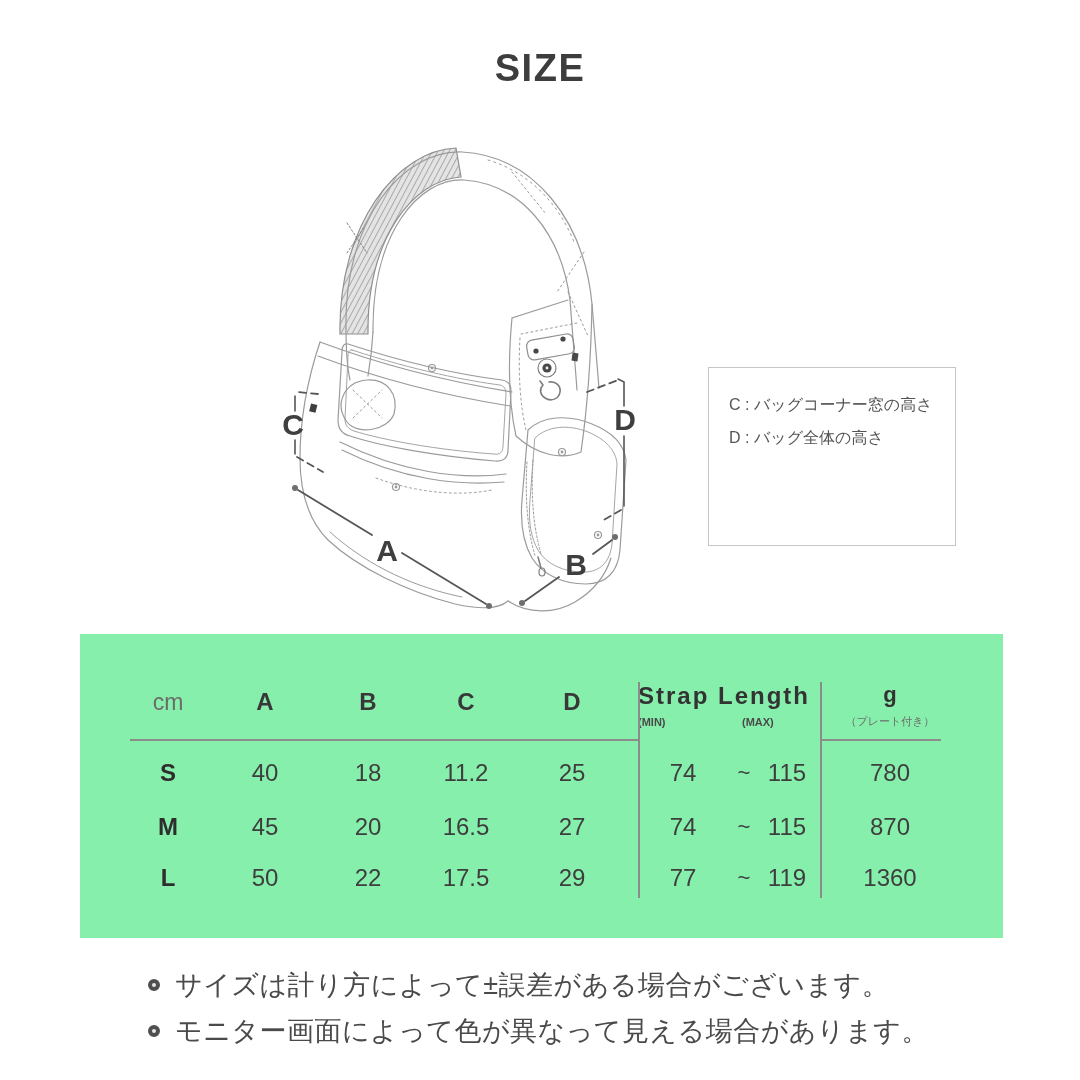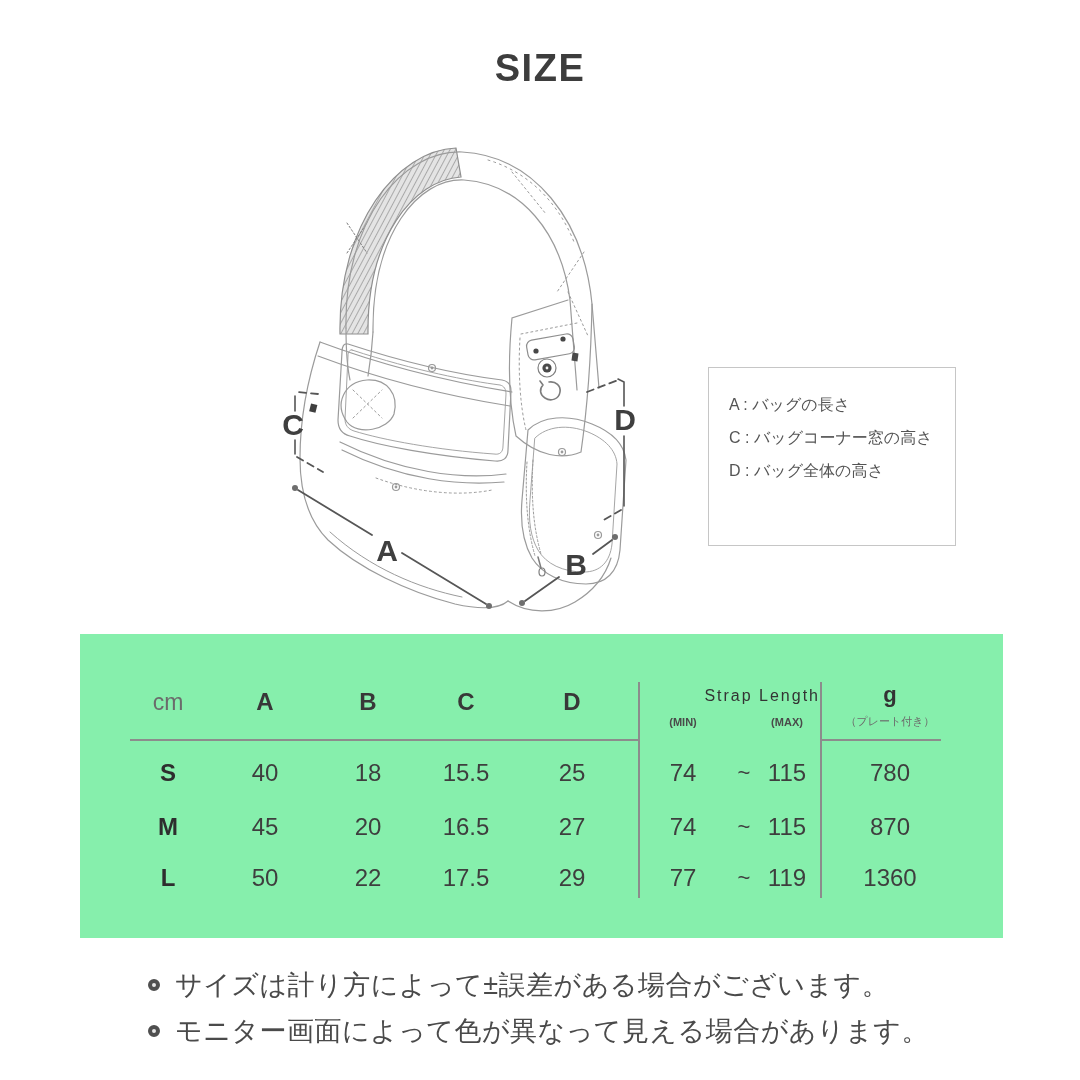--- a/index.html
+++ b/index.html
@@ -21,23 +21,23 @@
     padding:21px 8px 0 20px;
   }
   .legend-line{font-size:16px;line-height:31px;color:#545454;white-space:nowrap;}
   .legend-note{font-size:12px;color:#777;margin-left:3px;}
   
   .panel{position:absolute;left:80px;top:634px;width:923px;height:304px;background:#86efac;}
   .cell{position:absolute;text-align:center;font-size:24px;line-height:30px;color:#3e3e3e;}
   .hdr{font-weight:700;color:#383838;}
   .unit{color:#6b6b6b;font-weight:400;font-size:23px;}
   .size-cell{font-weight:700;color:#2e2e2e;}
-  .strap-hdr{position:absolute;left:558px;width:182px;top:50px;text-align:right;
-    font-size:16px;line-height:24px;font-weight:400;letter-spacing:2px;color:#333;}
-  .mm{position:absolute;width:90px;top:81px;text-align:center;
+  .strap-hdr{position:absolute;left:558px;width:182px;top:50px;text-align:left;
+    font-size:24px;line-height:24px;font-weight:700;letter-spacing:2px;color:#333;}
+  .mm{position:absolute;width:90px;top:81px;
     font-size:11px;line-height:14px;font-weight:700;color:#4a4a4a;}
   .g-hdr{position:absolute;left:760px;width:100px;top:48px;text-align:center;
     font-size:22px;line-height:26px;font-weight:700;color:#333;}
   .g-note{position:absolute;left:748px;width:124px;top:80px;text-align:center;
     font-size:11px;line-height:14px;color:#6b6b6b;}
   .tilde{font-size:22px;}
   .c-size{left:40px;width:96px}
   .c-a{left:135px;width:100px}
   .c-b{left:238px;width:100px}
   .c-c{left:336px;width:100px}
@@ -156,21 +156,20 @@
         <path d="M 368,259 L 374,262 L 374,286 M 374,316 L 374,386" stroke-width="1.6"></path>
       </g>
       <text class="dim-label" x="137" y="441" text-anchor="middle" stroke="none">A</text>
       <text class="dim-label" x="326" y="455" text-anchor="middle" stroke="none">B</text>
       <text class="dim-label" x="43" y="315" text-anchor="middle" stroke="none">C</text>
       <text class="dim-label" x="375" y="310" text-anchor="middle" stroke="none">D</text>
     </g>
   </svg>
 
   <div class="legend">
-    <div class="legend-line"><span>A</span><span> : </span><span>バッグの長さ</span><span class="legend-note"></span></div>
     <div class="legend-line"><span>C</span><span> : </span><span>バッグコーナー窓の高さ</span><span class="legend-note"></span></div>
     <div class="legend-line"><span>D</span><span> : </span><span>バッグ全体の高さ</span><span class="legend-note"></span></div>
   </div>
 
   <div class="panel">
 
     <span class="cell unit c-size r-h">cm</span>
     <span class="cell hdr c-a r-h">A</span>
     <span class="cell hdr c-b r-h">B</span>
     <span class="cell hdr c-c r-h">C</span>
@@ -182,21 +181,21 @@
     <span class="g-note">（プレート付き）</span>
 
     <div class="hline seg1"></div>
     <div class="hline seg2"></div>
     <div class="vline v1"></div>
     <div class="vline v2"></div>
 
     <span class="cell size-cell c-size r-s">S</span>
     <span class="cell c-a r-s">40</span>
     <span class="cell c-b r-s">18</span>
-    <span class="cell c-c r-s">15.5</span>
+    <span class="cell c-c r-s">11.2</span>
     <span class="cell c-d r-s">25</span>
     <span class="cell c-min r-s">74</span>
     <span class="cell tilde c-til r-s">~</span>
     <span class="cell c-max r-s">115</span>
     <span class="cell c-g r-s">780</span>
 
     <span class="cell size-cell c-size r-m">M</span>
     <span class="cell c-a r-m">45</span>
     <span class="cell c-b r-m">20</span>
     <span class="cell c-c r-m">16.5</span>

